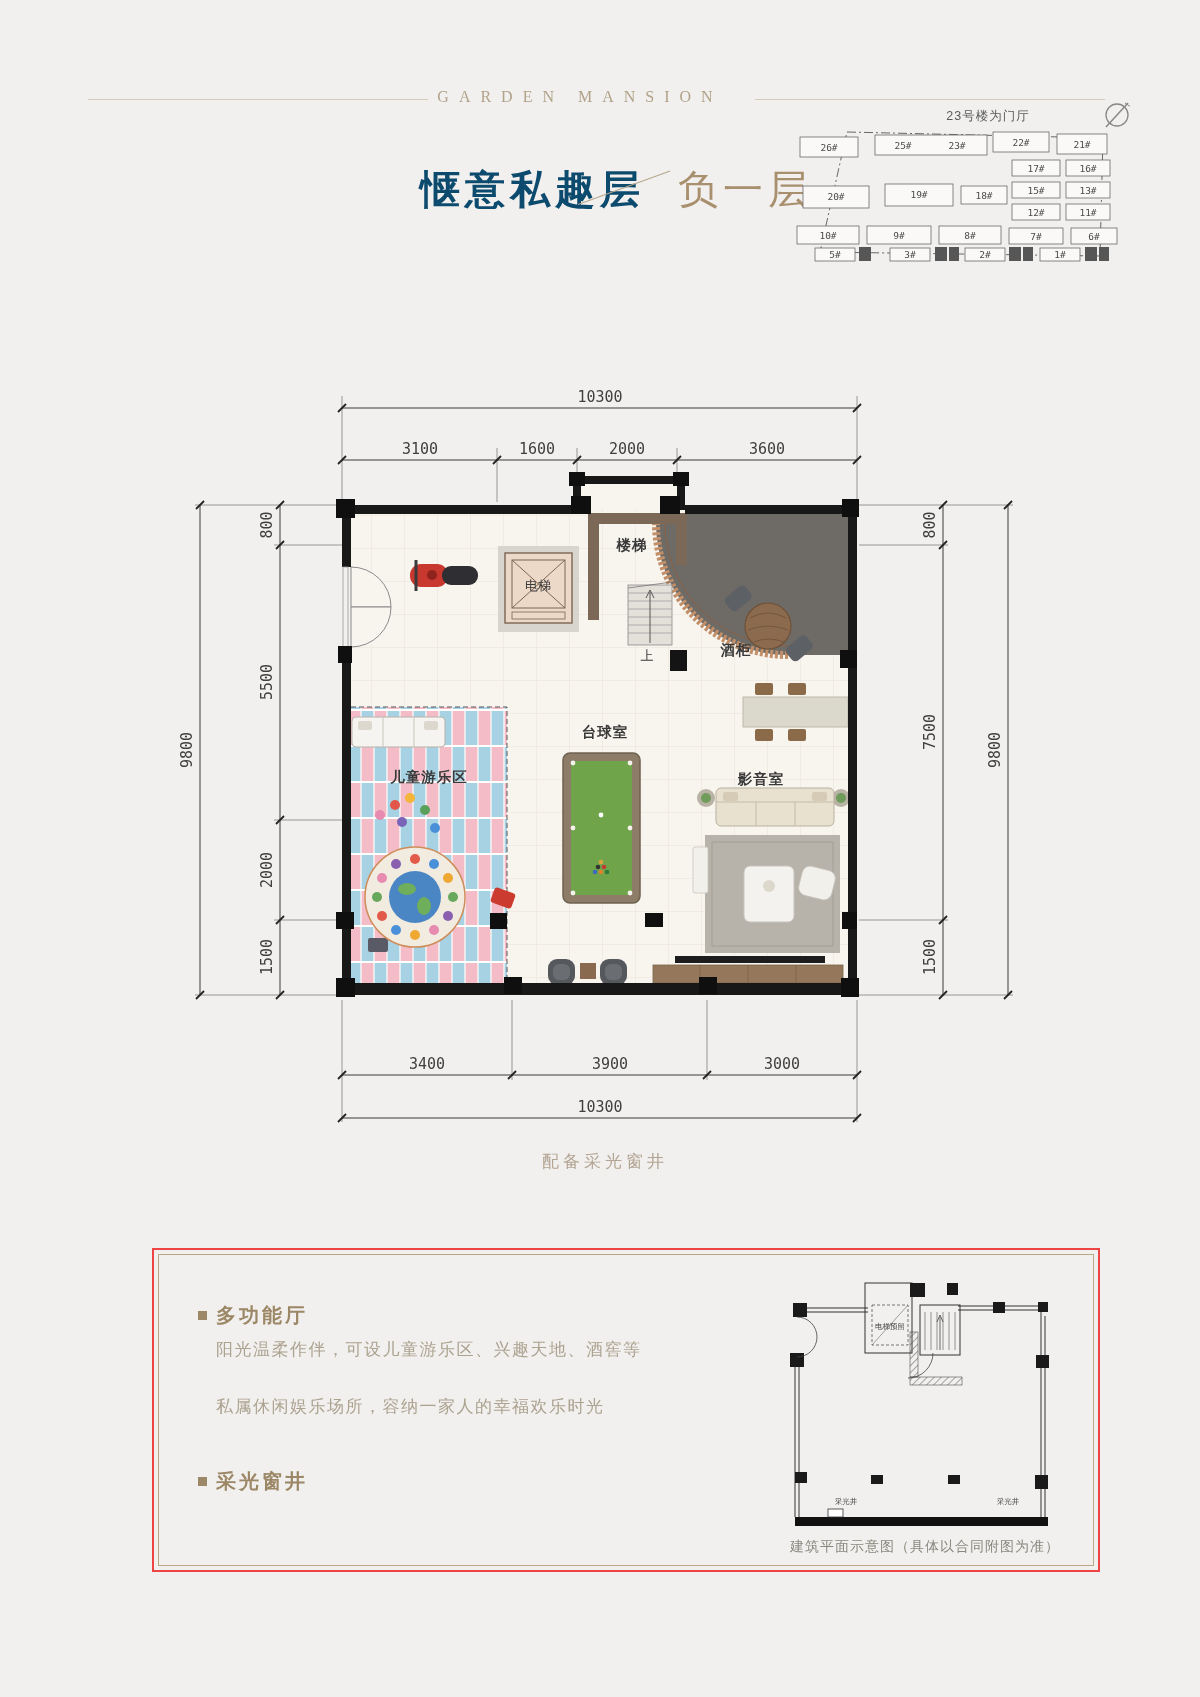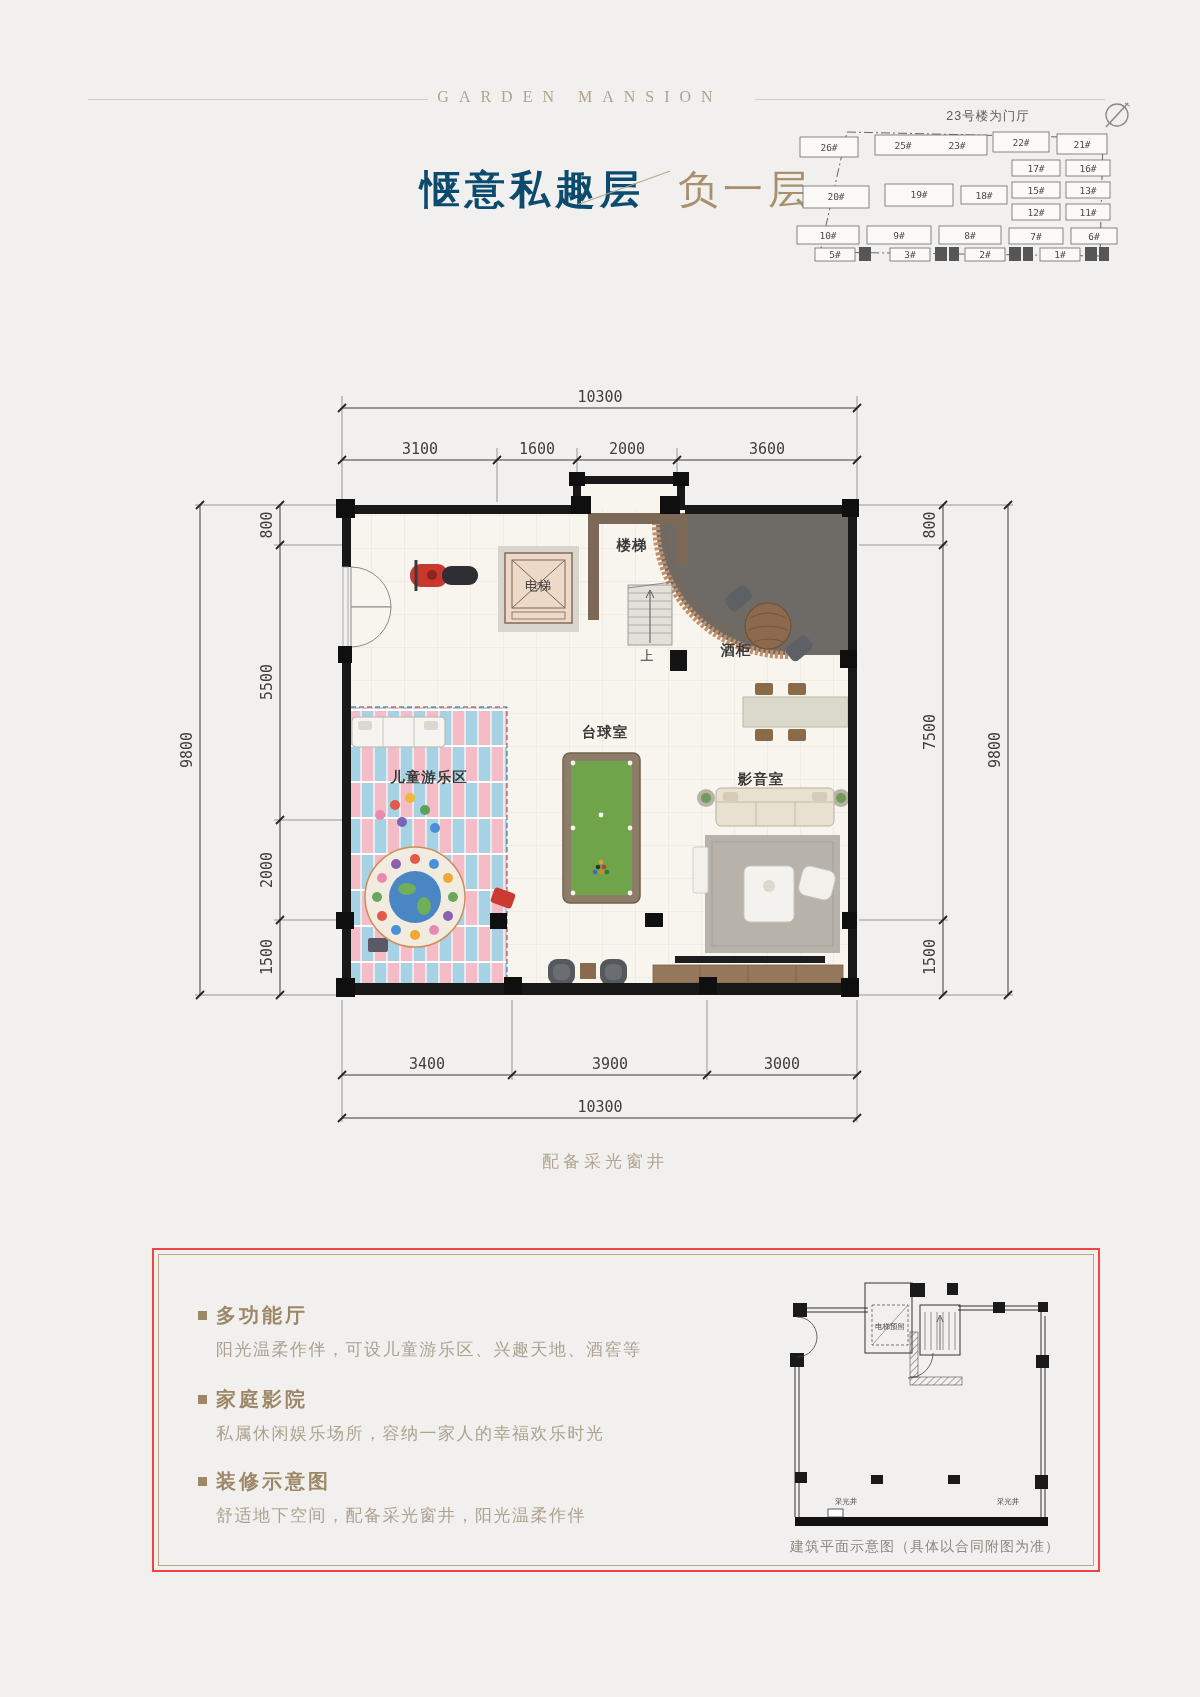--- a/index.html
+++ b/index.html
@@ -405,32 +405,27 @@
   <div class="abs feat-box">
     <div class="feat-box-inner"></div>
     <div class="feat-item" style="top:52px;">
       <div class="feat-head">
         <span class="feat-bullet"></span>
         <span class="feat-title">多功能厅</span>
       </div>
       <div class="feat-desc">阳光温柔作伴，可设儿童游乐区、兴趣天地、酒窖等</div>
     </div>
     <div class="feat-item" style="top:136px;">
-      <div class="feat-head">
-        <span class="feat-bullet"></span>
-        <span class="feat-title">家庭影院</span>
-      </div>
       <div class="feat-desc">私属休闲娱乐场所，容纳一家人的幸福欢乐时光</div>
     </div>
     <div class="feat-item" style="top:218px;">
       <div class="feat-head">
         <span class="feat-bullet"></span>
-        <span class="feat-title">装修示意图</span>
+        <span class="feat-title">采光窗井</span>
       </div>
-      <div class="feat-desc">舒适地下空间，配备采光窗井，阳光温柔作伴</div>
     </div>
   </div>
 
   <svg class="abs" style="left:770px;top:1272px;" width="300" height="260" viewBox="0 0 300 260">
     <defs>
       <pattern id="hatch" width="5" height="5" patternUnits="userSpaceOnUse" patternTransform="rotate(45)">
         <line x1="0" y1="0" x2="0" y2="5" stroke="#555" stroke-width="1"></line>
       </pattern>
     </defs>
     <g stroke="#333" stroke-width="1" fill="none">

